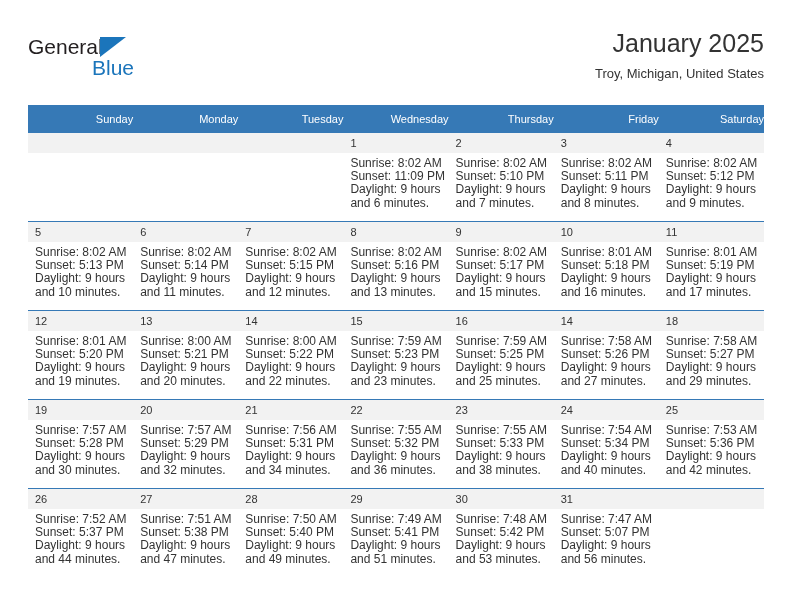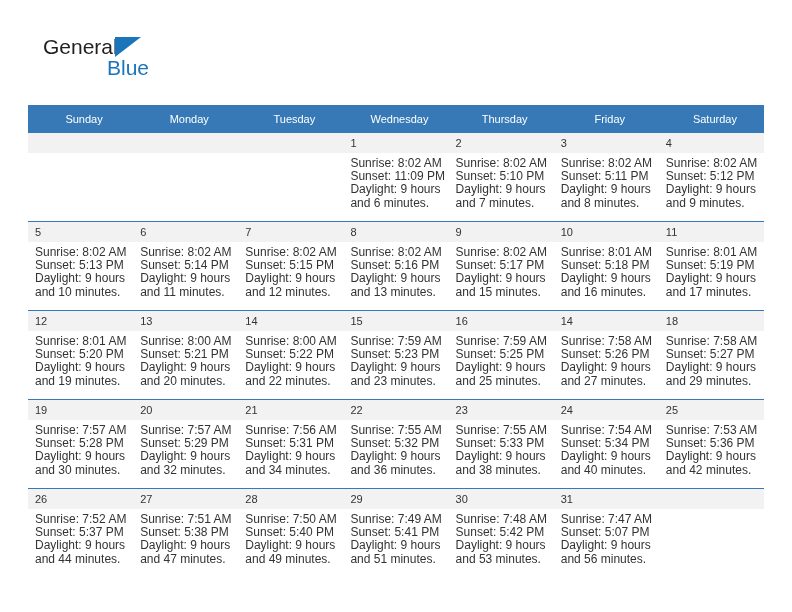--- a/index.html
+++ b/index.html
@@ -17,21 +17,21 @@
   .page {
     position: relative;
     width: 792px;
     height: 612px;
     box-sizing: border-box;
   }
 
   
   .top {
     position: absolute;
-    left: 43px;
+    left: 28px;
     top: 28px;
     right: 28px;
     height: 68px;
   }
   .logo {
     position: absolute;
     left: 0;
     top: 8px;
     width: 200px;
     height: 52px;
@@ -90,21 +90,21 @@
     top: 105px;
     width: 736px;
     border-collapse: collapse;
     table-layout: fixed;
   }
   .cal th {
     background: #3679b6;
     color: #ffffff;
     font-size: 11px;
     font-weight: normal;
-    text-align: center;
+    text-align: right;
     padding: 5px 0 5px 7px;
     height: 18px;
     border: none;
   }
   .cal td {
     vertical-align: top;
     padding: 0;
     border: none;
     border-top: 1px solid #3679b6;
     height: 88px;
@@ -141,20 +141,24 @@
 <div class="page">
 
   <div class="top">
 
     <div class="logo">
       <span class="logo-general">General</span>
       <span class="logo-tri"></span>
       <span class="logo-blue">Blue</span>
     </div>
 
+    <div class="title-block">
+      <div class="cal-title">January 2025</div>
+      <div class="cal-subtitle">Troy, Michigan, United States</div>
+    </div>
 
   </div>
 
   <table class="cal">
     <thead>
       <tr>
         <th>Sunday</th>
         <th>Monday</th>
         <th>Tuesday</th>
         <th>Wednesday</th>

